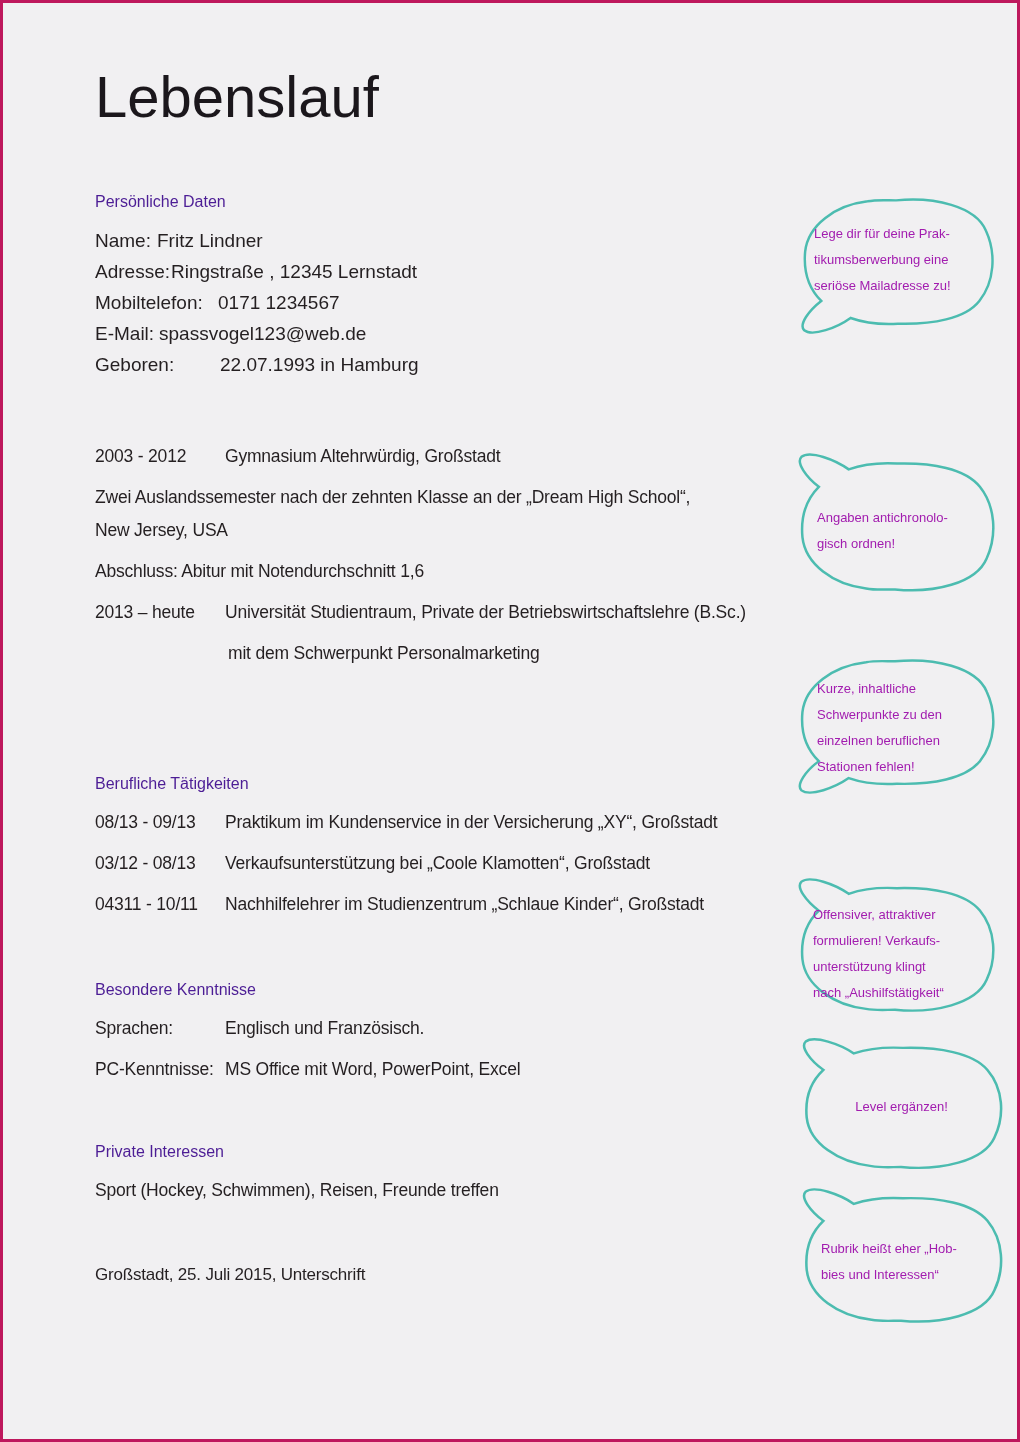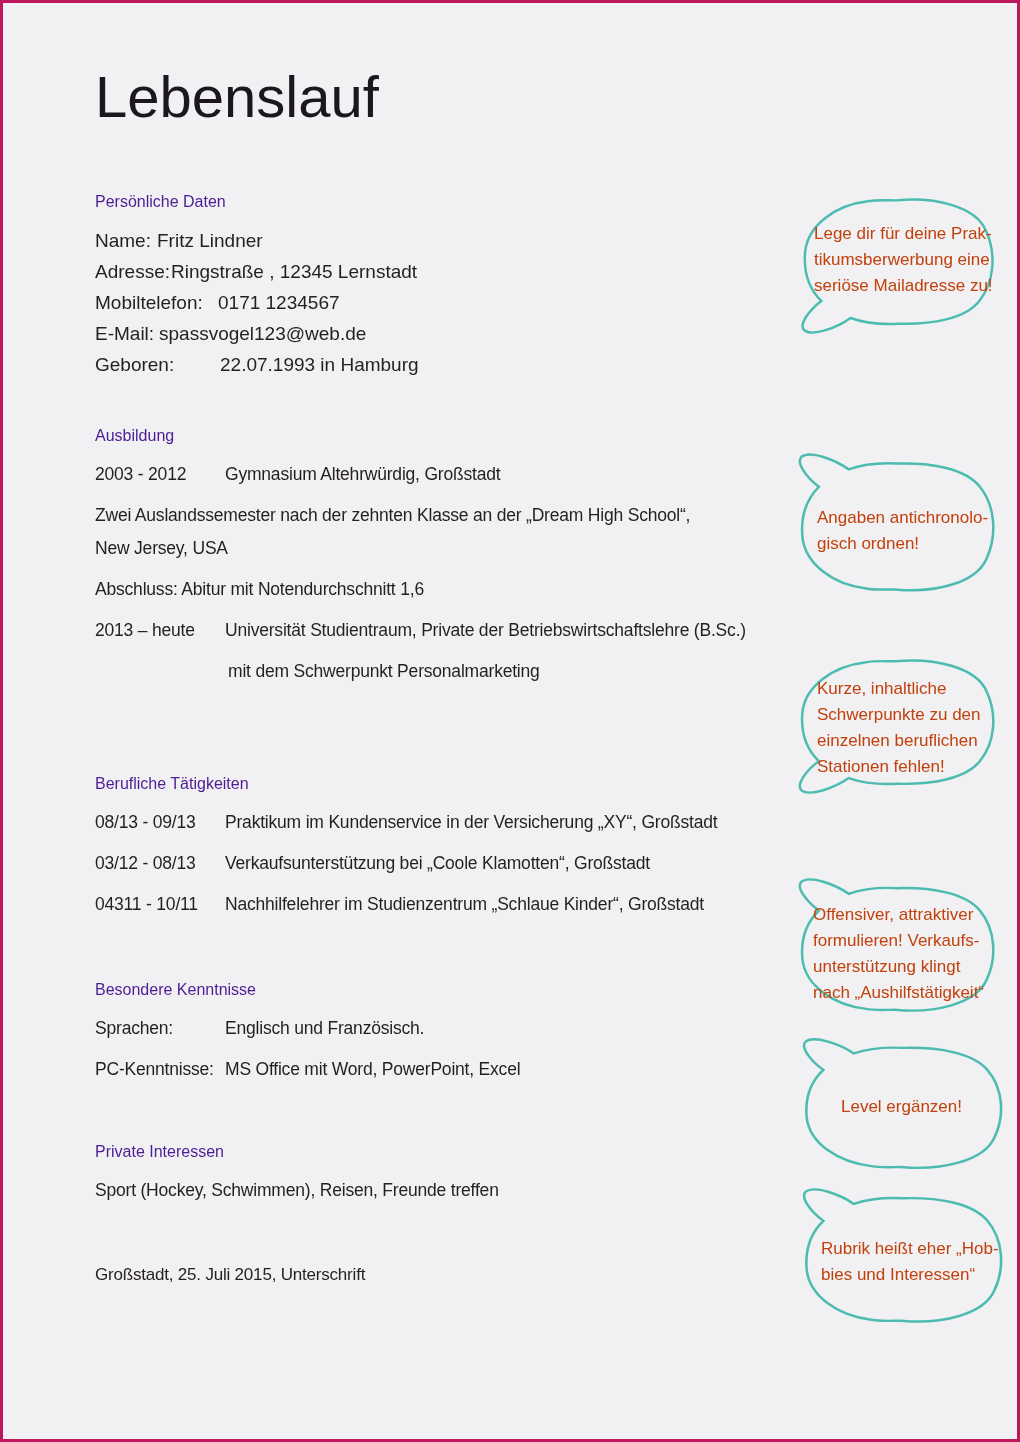--- a/index.html
+++ b/index.html
@@ -47,23 +47,23 @@
   .b-row.indent .date-col { min-width: 133px; }
   .footer-line {
     position: absolute; left: 92px; top: 1262px;
     font-size: 17px; letter-spacing: -0.2px; white-space: nowrap;
   }
   
   .bubble { position: absolute; }
   .bubble svg { position: absolute; left: 0; top: 0; width: 100%; height: 100%; }
   .bubble-text {
     position: relative;
-    font-size: 17px;
+    font-size: 13px;
     line-height: 26px;
-    color: #c2410c;
+    color: #a21caf;
     white-space: pre-line;
   }
   .t1 { padding: 32px 0 0 24px; }
   .t2 { padding: 54px 0 0 30px; }
   .t3 { padding: 26px 0 0 30px; }
   .t4 { padding: 26px 0 0 26px; }
   .t5 { padding: 58px 0 0 0; text-align: center; }
   .t6 { padding: 50px 0 0 30px; }
 </style>
 </head>
@@ -88,21 +88,20 @@
       <div class="pd-row">
         <span class="pd-label">E-Mail:</span><span class="pd-value">spassvogel123@web.de</span>
       </div>
       <div class="pd-row">
         <span class="pd-label">Geboren:</span><span class="pd-value">22.07.1993 in Hamburg</span>
       </div>
     </div>
   </div>
 
   <div class="section" style="top:424px">
-    <div class="sec-heading">Ausbildung</div>
     <div class="body-rows">
       <div class="b-row">
         <span class="date-col">2003 - 2012</span><span class="desc">Gymnasium Altehrwürdig, Großstadt</span>
       </div>
       <div class="b-row">
         <span class="desc">Zwei Auslandssemester nach der zehnten Klasse an der „Dream High School“,</span>
       </div>
       <div class="b-row tight">
         <span class="desc">New Jersey, USA</span>
       </div>

